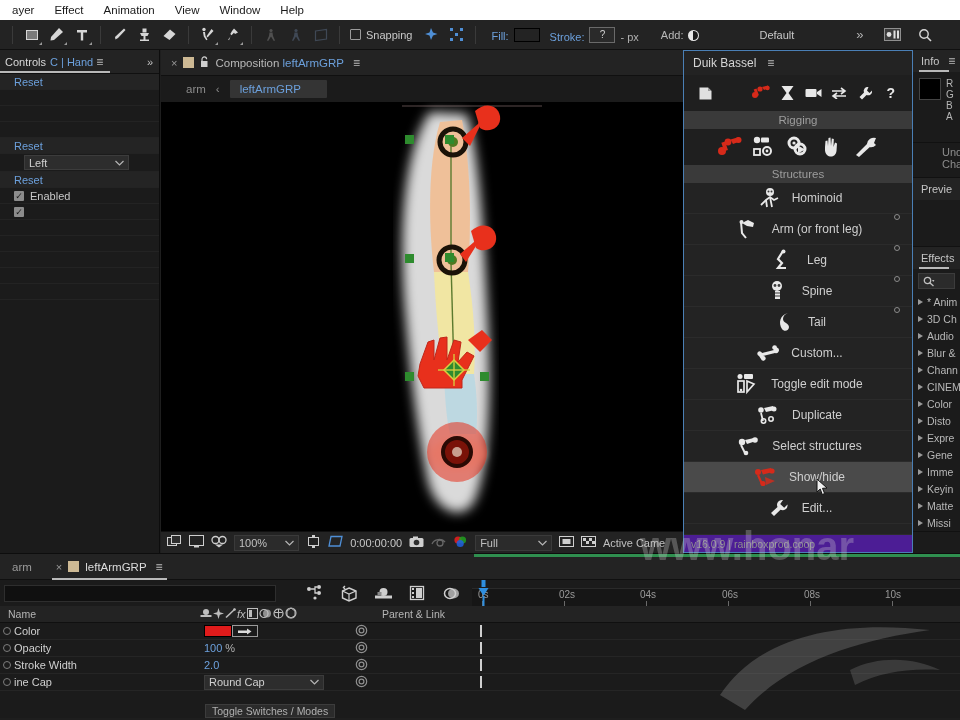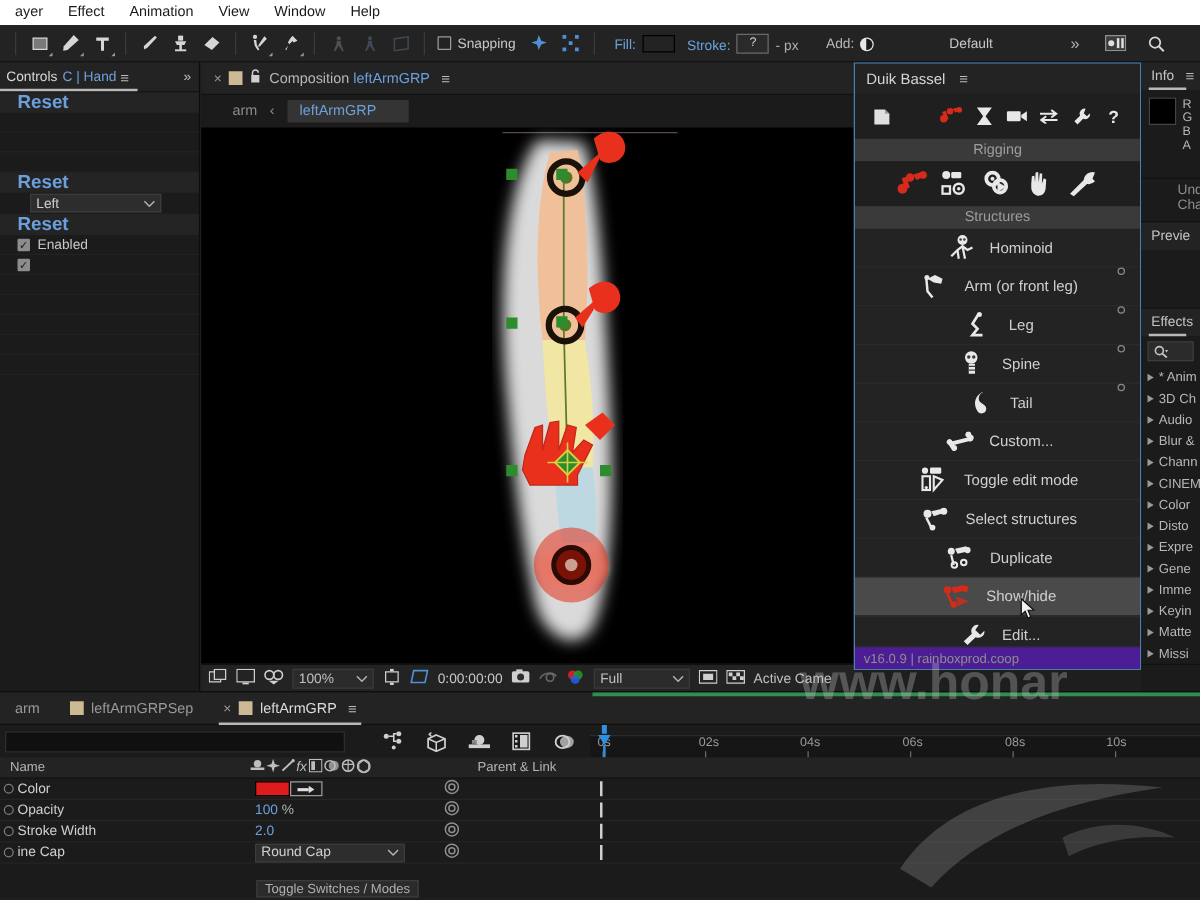--- a/index.html
+++ b/index.html
@@ -46,21 +46,21 @@
   .ptab { height:24px; display:flex; align-items:center; padding:0 5px; font-size:11px;
     color:#c0c0c0; white-space:nowrap; }
   .ptab.active { color:#d8d8d8; }
   .ptab .blue { color:#6ca0dc; }
   .ptab-underline { position:absolute; left:0; bottom:0; height:2px; width:110px; background:#b9b9b9; }
   .hamb { font-size:12px; color:#bbb; margin-left:3px; }
   .ec-body { position:absolute; top:24px; left:0; right:0; bottom:0; background:#1b1b1b; }
   .ec-row { height:16px; display:flex; align-items:center; padding-left:14px;
     border-bottom:1px solid #232323; }
   .ec-row.shade { background:#242424; }
-  .ec-reset { color:#6ca0dc; font-size:15px;font-weight:bold; }
+  .ec-reset { color:#6ca0dc; font-size:11px; }
   .ec-select { margin-left:10px; width:105px; height:15px; background:#2d2d2d;
     border:1px solid #3c3c3c; display:flex; align-items:center; padding:0 4px;
     justify-content:space-between; font-size:11px; color:#d0d0d0; }
   .ec-check { width:10px;height:10px;background:#8c8c8c;border-radius:1px;
     display:flex;align-items:center;justify-content:center;color:#1b1b1b;font-size:9px;}
   .ec-lbl { margin-left:6px; font-size:11px; }
 
   
   .comp { position:absolute; left:161px; top:0; right:277px; bottom:0; background:#1b1b1b; }
   .comp-tabbar { height:26px; background:#232323; display:flex; align-items:center;
@@ -78,21 +78,21 @@
   .compbar { position:absolute; left:0; right:0; bottom:0; height:22px; background:#232323;
     display:flex; align-items:center; gap:7px; padding-left:6px; border-top:1px solid #101010;
     font-size:11px; color:#c0c0c0; }
   .zoomsel { display:flex;align-items:center;gap:18px; background:#2b2b2b; border:1px solid #3a3a3a;
     padding:1px 4px; }
   .fullsel { display:flex;align-items:center;gap:40px; background:#2b2b2b; border:1px solid #3a3a3a;
     padding:1px 4px; }
   .tcode { color:#c9c9c9; }
 
   
-  .duik { position:absolute; right:47px; top:0; width:230px; bottom:17px;
+  .duik { position:absolute; right:47px; top:0; width:230px; bottom:0;
     background:#232323; border:1px solid #4a7fb5; }
   .duik-head { height:24px; display:flex; align-items:center; padding-left:9px; gap:8px;
     background:#232323; }
   .duik-title { font-size:12px; color:#d5d5d5; }
   .duik-icons { height:36px; background:#1f1f1f; display:flex; align-items:center;
     padding:0 8px; }
   .duik-icons .sp { flex:1; }
   .dicon { width:26px; height:30px; display:flex; align-items:center; justify-content:center; }
   .sect { height:18px; background:#3a3a3a; display:flex; align-items:center;
     justify-content:center; font-size:11.5px; color:#9d9d9d; }
@@ -741,43 +741,43 @@
                 <path d="M11 8 L18 11 L11 19 Z" fill="none" stroke="#e8e8e8" stroke-width="1.7"></path>
               </svg>
           </span>
           <span class="txt">Toggle edit mode</span>
         </span>
       </div>
       <div class="drow">
         <span class="inner">
           <span class="ico">
             <svg width="24" height="20" viewBox="0 0 24 20">
-                <circle cx="5" cy="6" r="3.2" fill="#e8e8e8"></circle>
-                <path d="M8 4 L17 2 L19 5 L10 8 Z" fill="#e8e8e8"></path>
-                <circle cx="18" cy="4" r="2.8" fill="#e8e8e8"></circle>
-                <path d="M4 9 L8 17" stroke="#e8e8e8" stroke-width="2"></path>
-                <circle cx="9" cy="17" r="2.3" fill="#e8e8e8"></circle>
-              </svg>
-          </span>
-          <span class="txt">Select structures</span>
-        </span>
-      </div>
-      <div class="drow">
-        <span class="inner">
-          <span class="ico">
-            <svg width="24" height="20" viewBox="0 0 24 20">
                 <circle cx="4" cy="5" r="2.8" fill="#e8e8e8"></circle>
                 <path d="M7 3 L16 1 L18 5 L9 7 Z" fill="#e8e8e8"></path>
                 <circle cx="17" cy="4" r="2.5" fill="#e8e8e8"></circle>
                 <path d="M4 8 L6 16" stroke="#e8e8e8" stroke-width="1.8"></path>
                 <circle cx="6.5" cy="16" r="2.2" fill="none" stroke="#e8e8e8" stroke-width="1.6"></circle>
                 <circle cx="14" cy="14" r="2.2" fill="none" stroke="#e8e8e8" stroke-width="1.6"></circle>
               </svg>
           </span>
           <span class="txt">Duplicate</span>
+        </span>
+      </div>
+      <div class="drow">
+        <span class="inner">
+          <span class="ico">
+            <svg width="24" height="20" viewBox="0 0 24 20">
+                <circle cx="5" cy="6" r="3.2" fill="#e8e8e8"></circle>
+                <path d="M8 4 L17 2 L19 5 L10 8 Z" fill="#e8e8e8"></path>
+                <circle cx="18" cy="4" r="2.8" fill="#e8e8e8"></circle>
+                <path d="M4 9 L8 17" stroke="#e8e8e8" stroke-width="2"></path>
+                <circle cx="9" cy="17" r="2.3" fill="#e8e8e8"></circle>
+              </svg>
+          </span>
+          <span class="txt">Select structures</span>
         </span>
       </div>
       <div class="drow hl">
         <span class="inner">
           <span class="ico">
             <svg width="26" height="20" viewBox="0 0 26 20">
                 <circle cx="5" cy="5" r="3" fill="#d62a1a"></circle>
                 <path d="M8 3 L18 1 L20 5 L10 7.5 Z" fill="#d62a1a"></path>
                 <circle cx="19" cy="4" r="2.6" fill="#d62a1a"></circle>
                 <path d="M5 8 L9 17" stroke="#d62a1a" stroke-width="2.2"></path>
@@ -905,24 +905,20 @@
             <span>Missi</span>
           </div>
       </div>
     </div>
   </div>
 
   <div class="timeline">
     <div class="tl-tabs">
       <div class="tl-tab">
         <span>arm</span>
-      </div>
-      <div class="tl-tab">
-        <span class="tl-chip"></span>
-        <span>leftArmGRPSep</span>
       </div>
       <div class="tl-tab active">
         <span class="xclose">×</span>
         <span class="tl-chip"></span>
         <span>leftArmGRP</span>
         <span class="hamb">≡</span>
       </div>
     </div>
 
     <div class="tl-ctrl">

